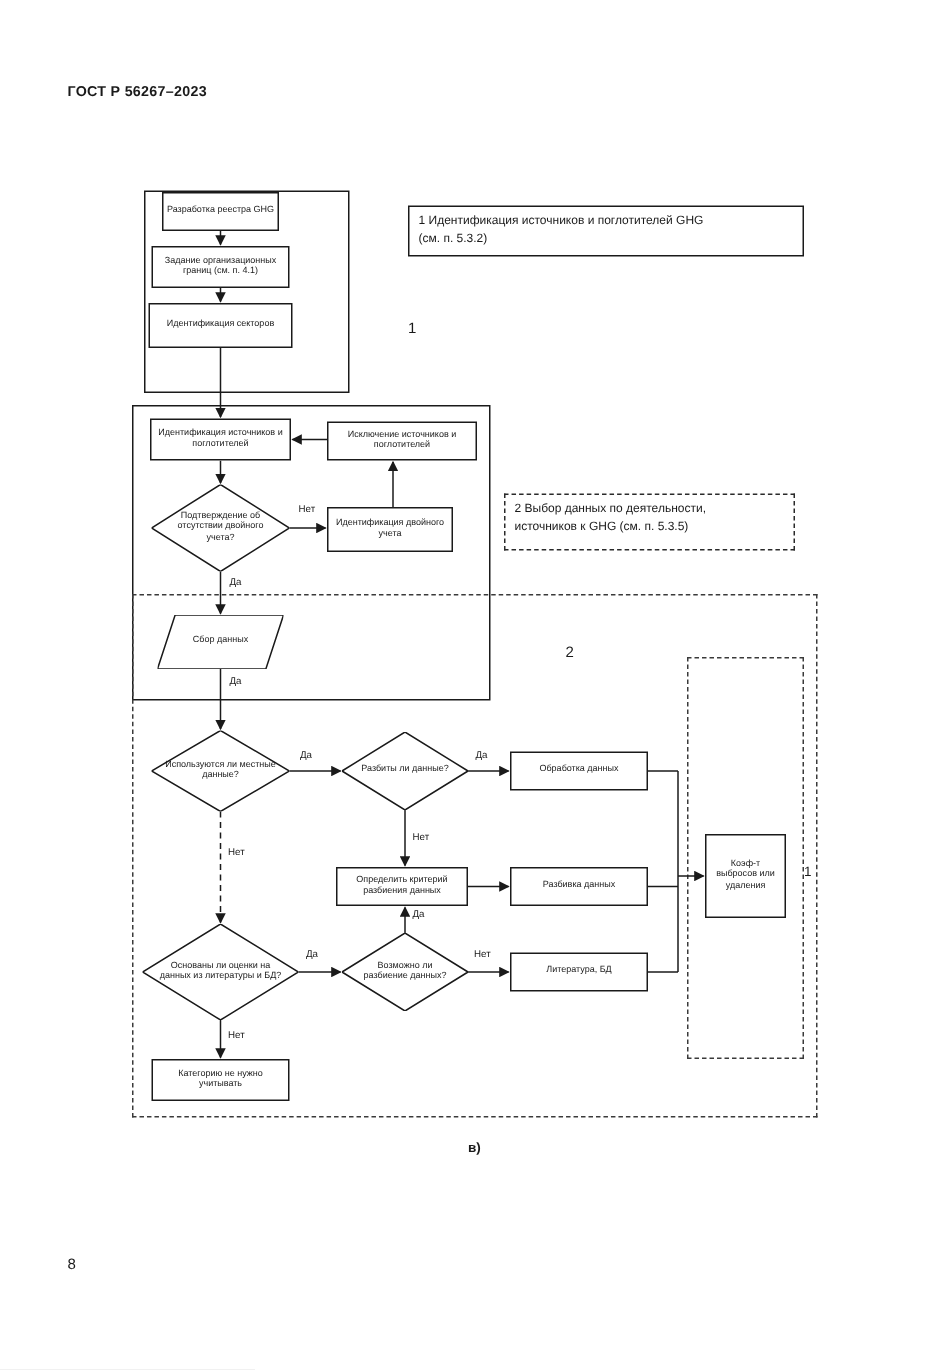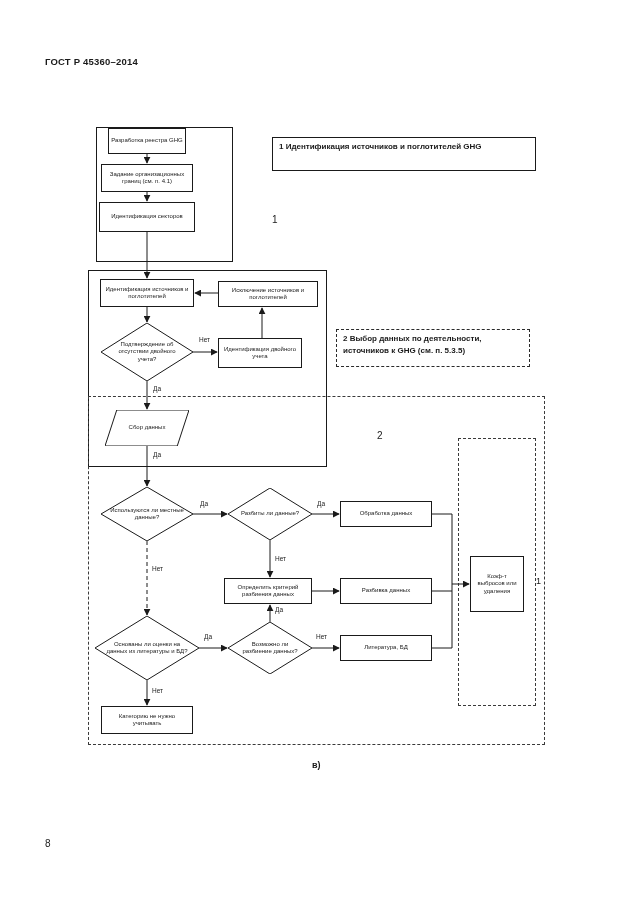--- a/index.html
+++ b/index.html
@@ -44,32 +44,32 @@
   .node .shape polygon{fill:#fff;stroke:#1a1a1a;stroke-width:1;vector-effect:non-scaling-stroke;}
   .node-label{position:relative;z-index:1;}
   .node.diamond .node-label{padding:0 9px;}
   
   .edge-label{position:absolute;font-size:6.5px;line-height:1;}
   
   .region-num{position:absolute;font-size:10px;}
   
   .legend{
     position:absolute;box-sizing:border-box;background:#fff;
-    font-size:8px;font-weight:bold;line-height:1.55;
+    font-size:8px;font-weight:normal;line-height:1.55;
     padding:3px 6px;
   }
   .legend.solid{border:1.5px solid #1a1a1a;}
   .legend.dashed{border:1.5px dashed #2a2a2a;}
 </style>
 </head>
 <body>
 
 <div class="page">
 
-  <div class="doc-header">ГОСТ Р 45360–2014</div>
+  <div class="doc-header">ГОСТ Р 56267–2023</div>
 
   <div class="frame solid" style="left:96px;top:127px;width:137px;height:135px"></div>
   <div class="frame solid" style="left:88px;top:270px;width:239px;height:197px"></div>
   <div class="frame dashed" style="left:88px;top:396px;width:457px;height:349px"></div>
   <div class="frame dashed" style="left:458px;top:438px;width:78px;height:268px"></div>
 
   <svg class="connectors" viewBox="0 0 630 913">
     <defs>
       <marker id="arr" markerWidth="7" markerHeight="7" refX="6.2" refY="3.5" orient="auto">
         <path d="M0,0 L7,3.5 L0,7 z" fill="#1a1a1a"></path>
@@ -97,20 +97,21 @@
       <line x1="432" y1="514" x2="452" y2="514"></line>
       <line x1="432" y1="591" x2="452" y2="591"></line>
       <line x1="432" y1="648" x2="452" y2="648"></line>
       <line x1="452" y1="514" x2="452" y2="648"></line>
       <line x1="452" y1="584" x2="469" y2="584" marker-end="url(#arr)"></line>
     </g>
   </svg>
 
   <div class="legend solid" style="left:272px;top:137px;width:264px;height:34px">
     <div>1 Идентификация источников и поглотителей GHG</div>
+    <div>(см. п. 5.3.2)</div>
   </div>
   <div class="legend dashed" style="left:336px;top:329px;width:194px;height:38px">
     <div>2 Выбор данных по деятельности,</div>
     <div>источников к GHG (см. п. 5.3.5)</div>
   </div>
 
   <div class="region-num" style="left:272px;top:214px">1</div>
   <div class="region-num" style="left:377px;top:430px">2</div>
   <div class="region-num" style="left:536px;top:576px;font-size:9px">1</div>
 

